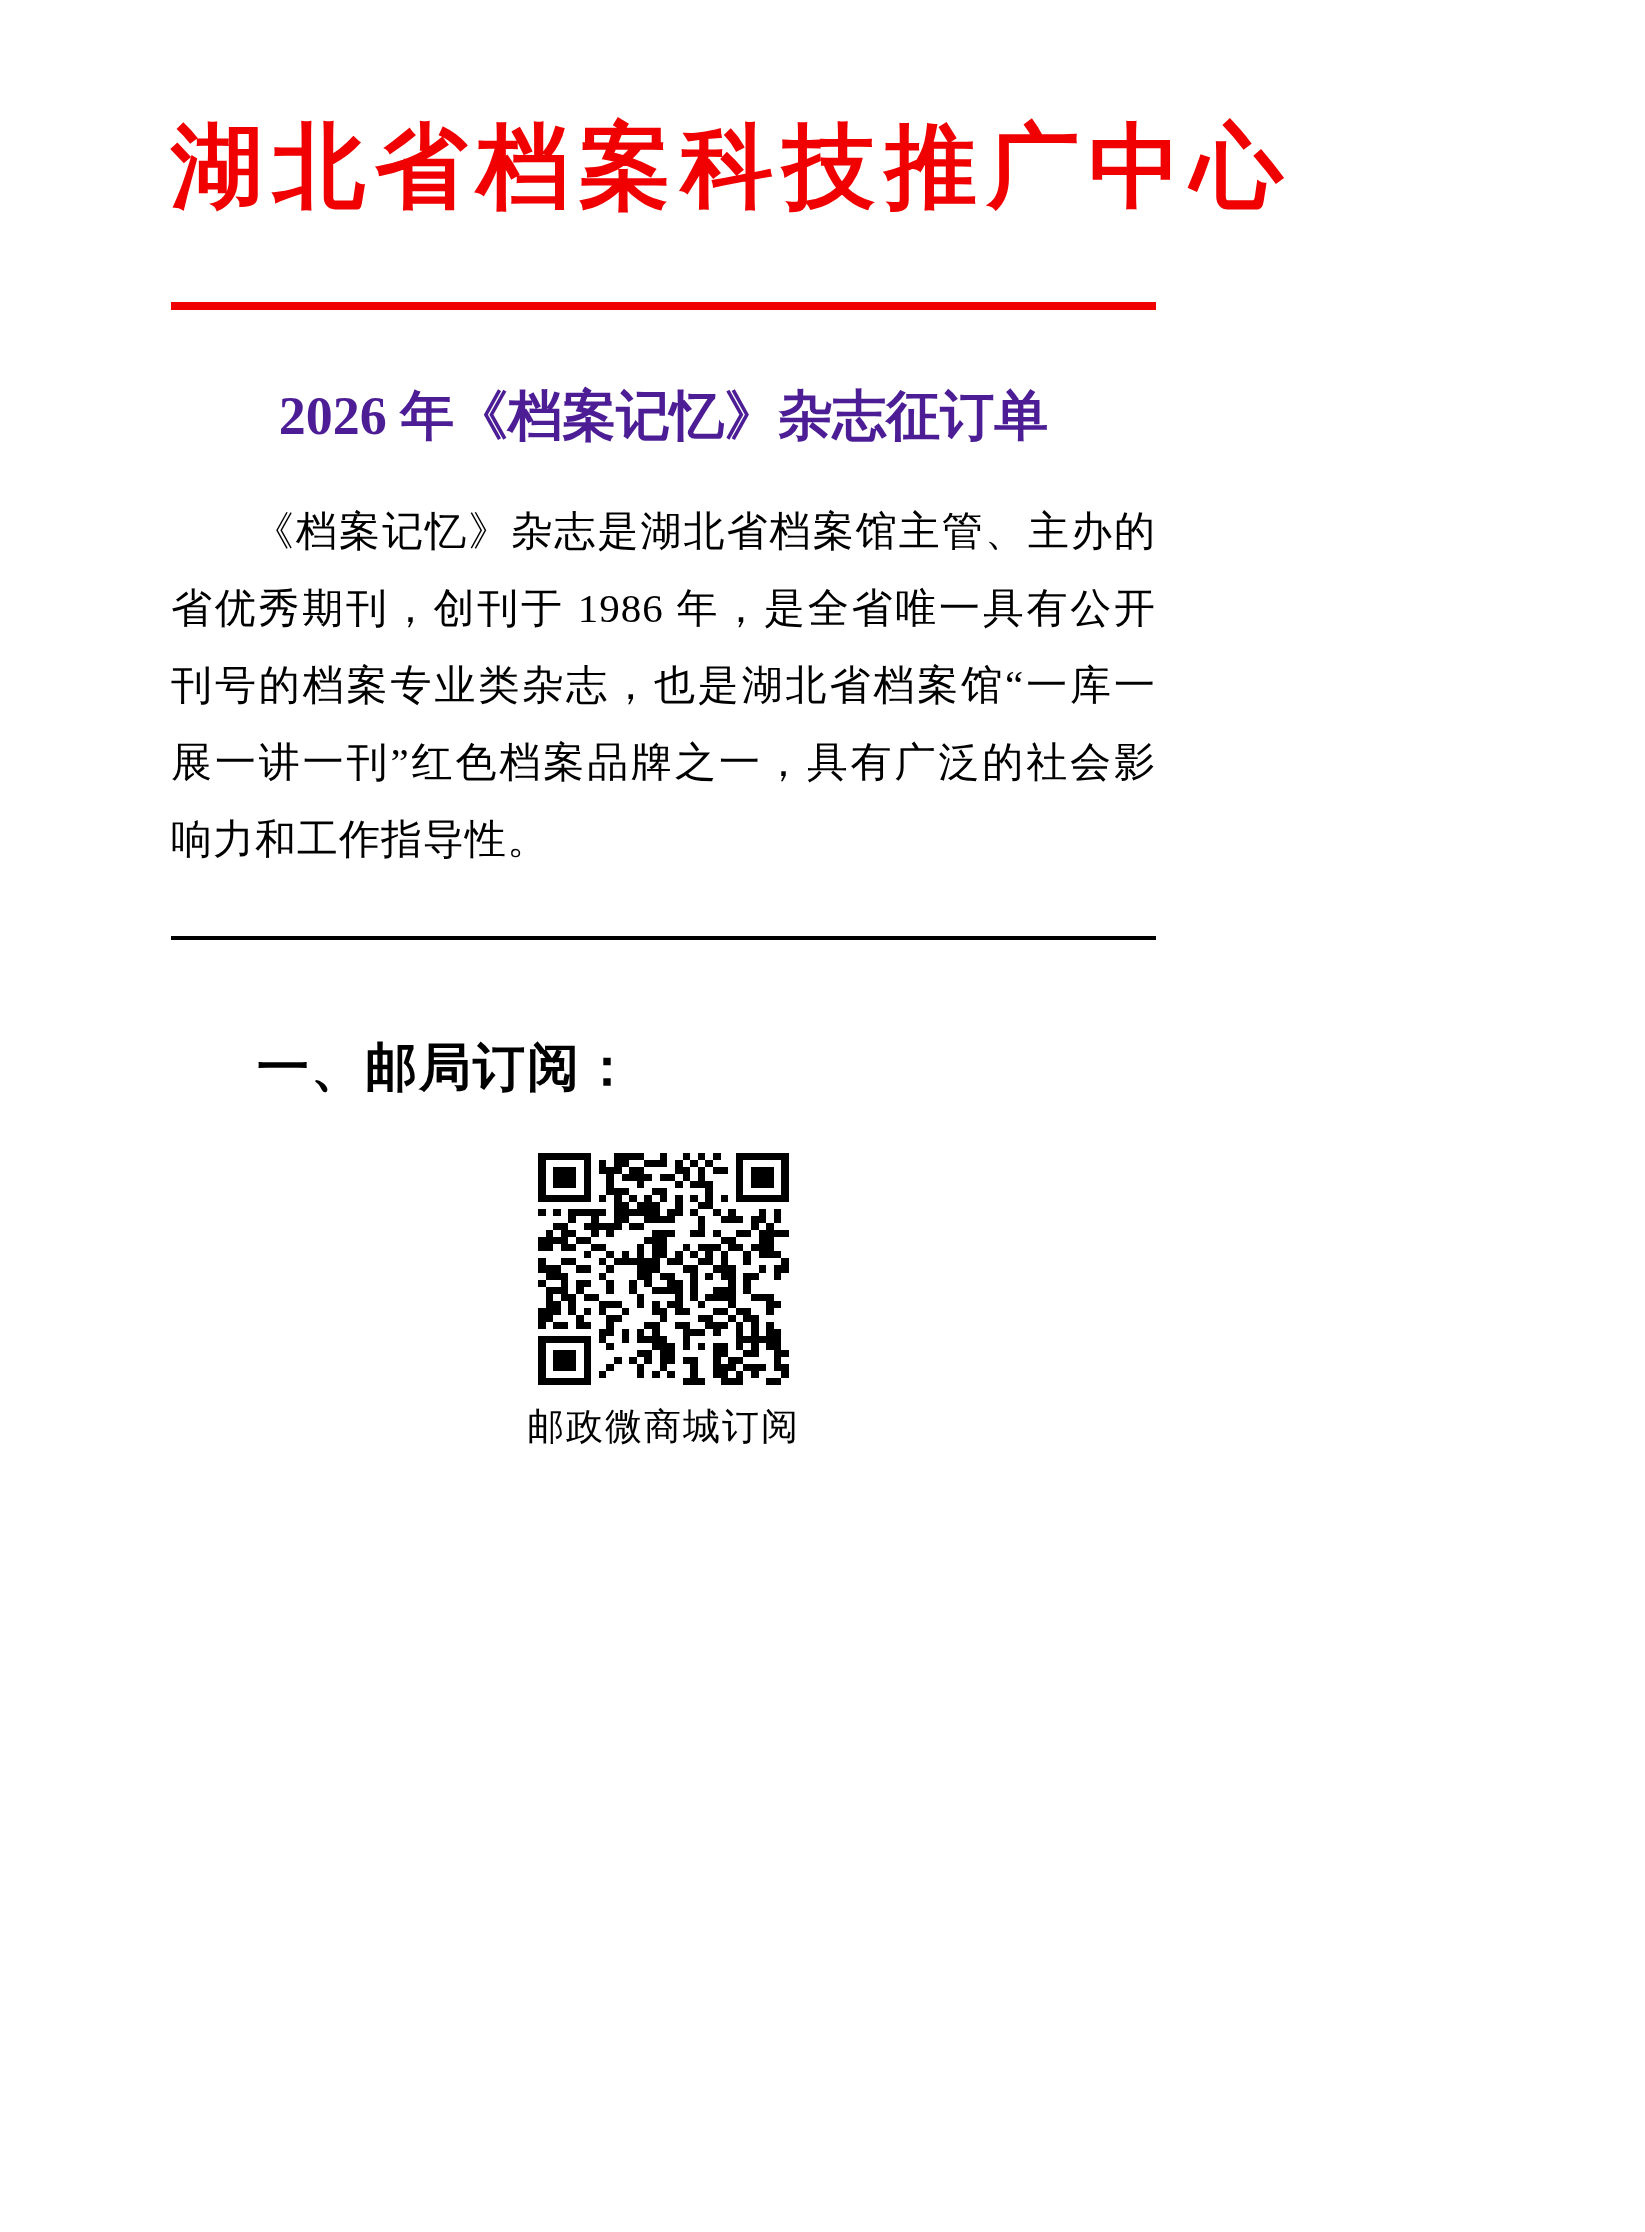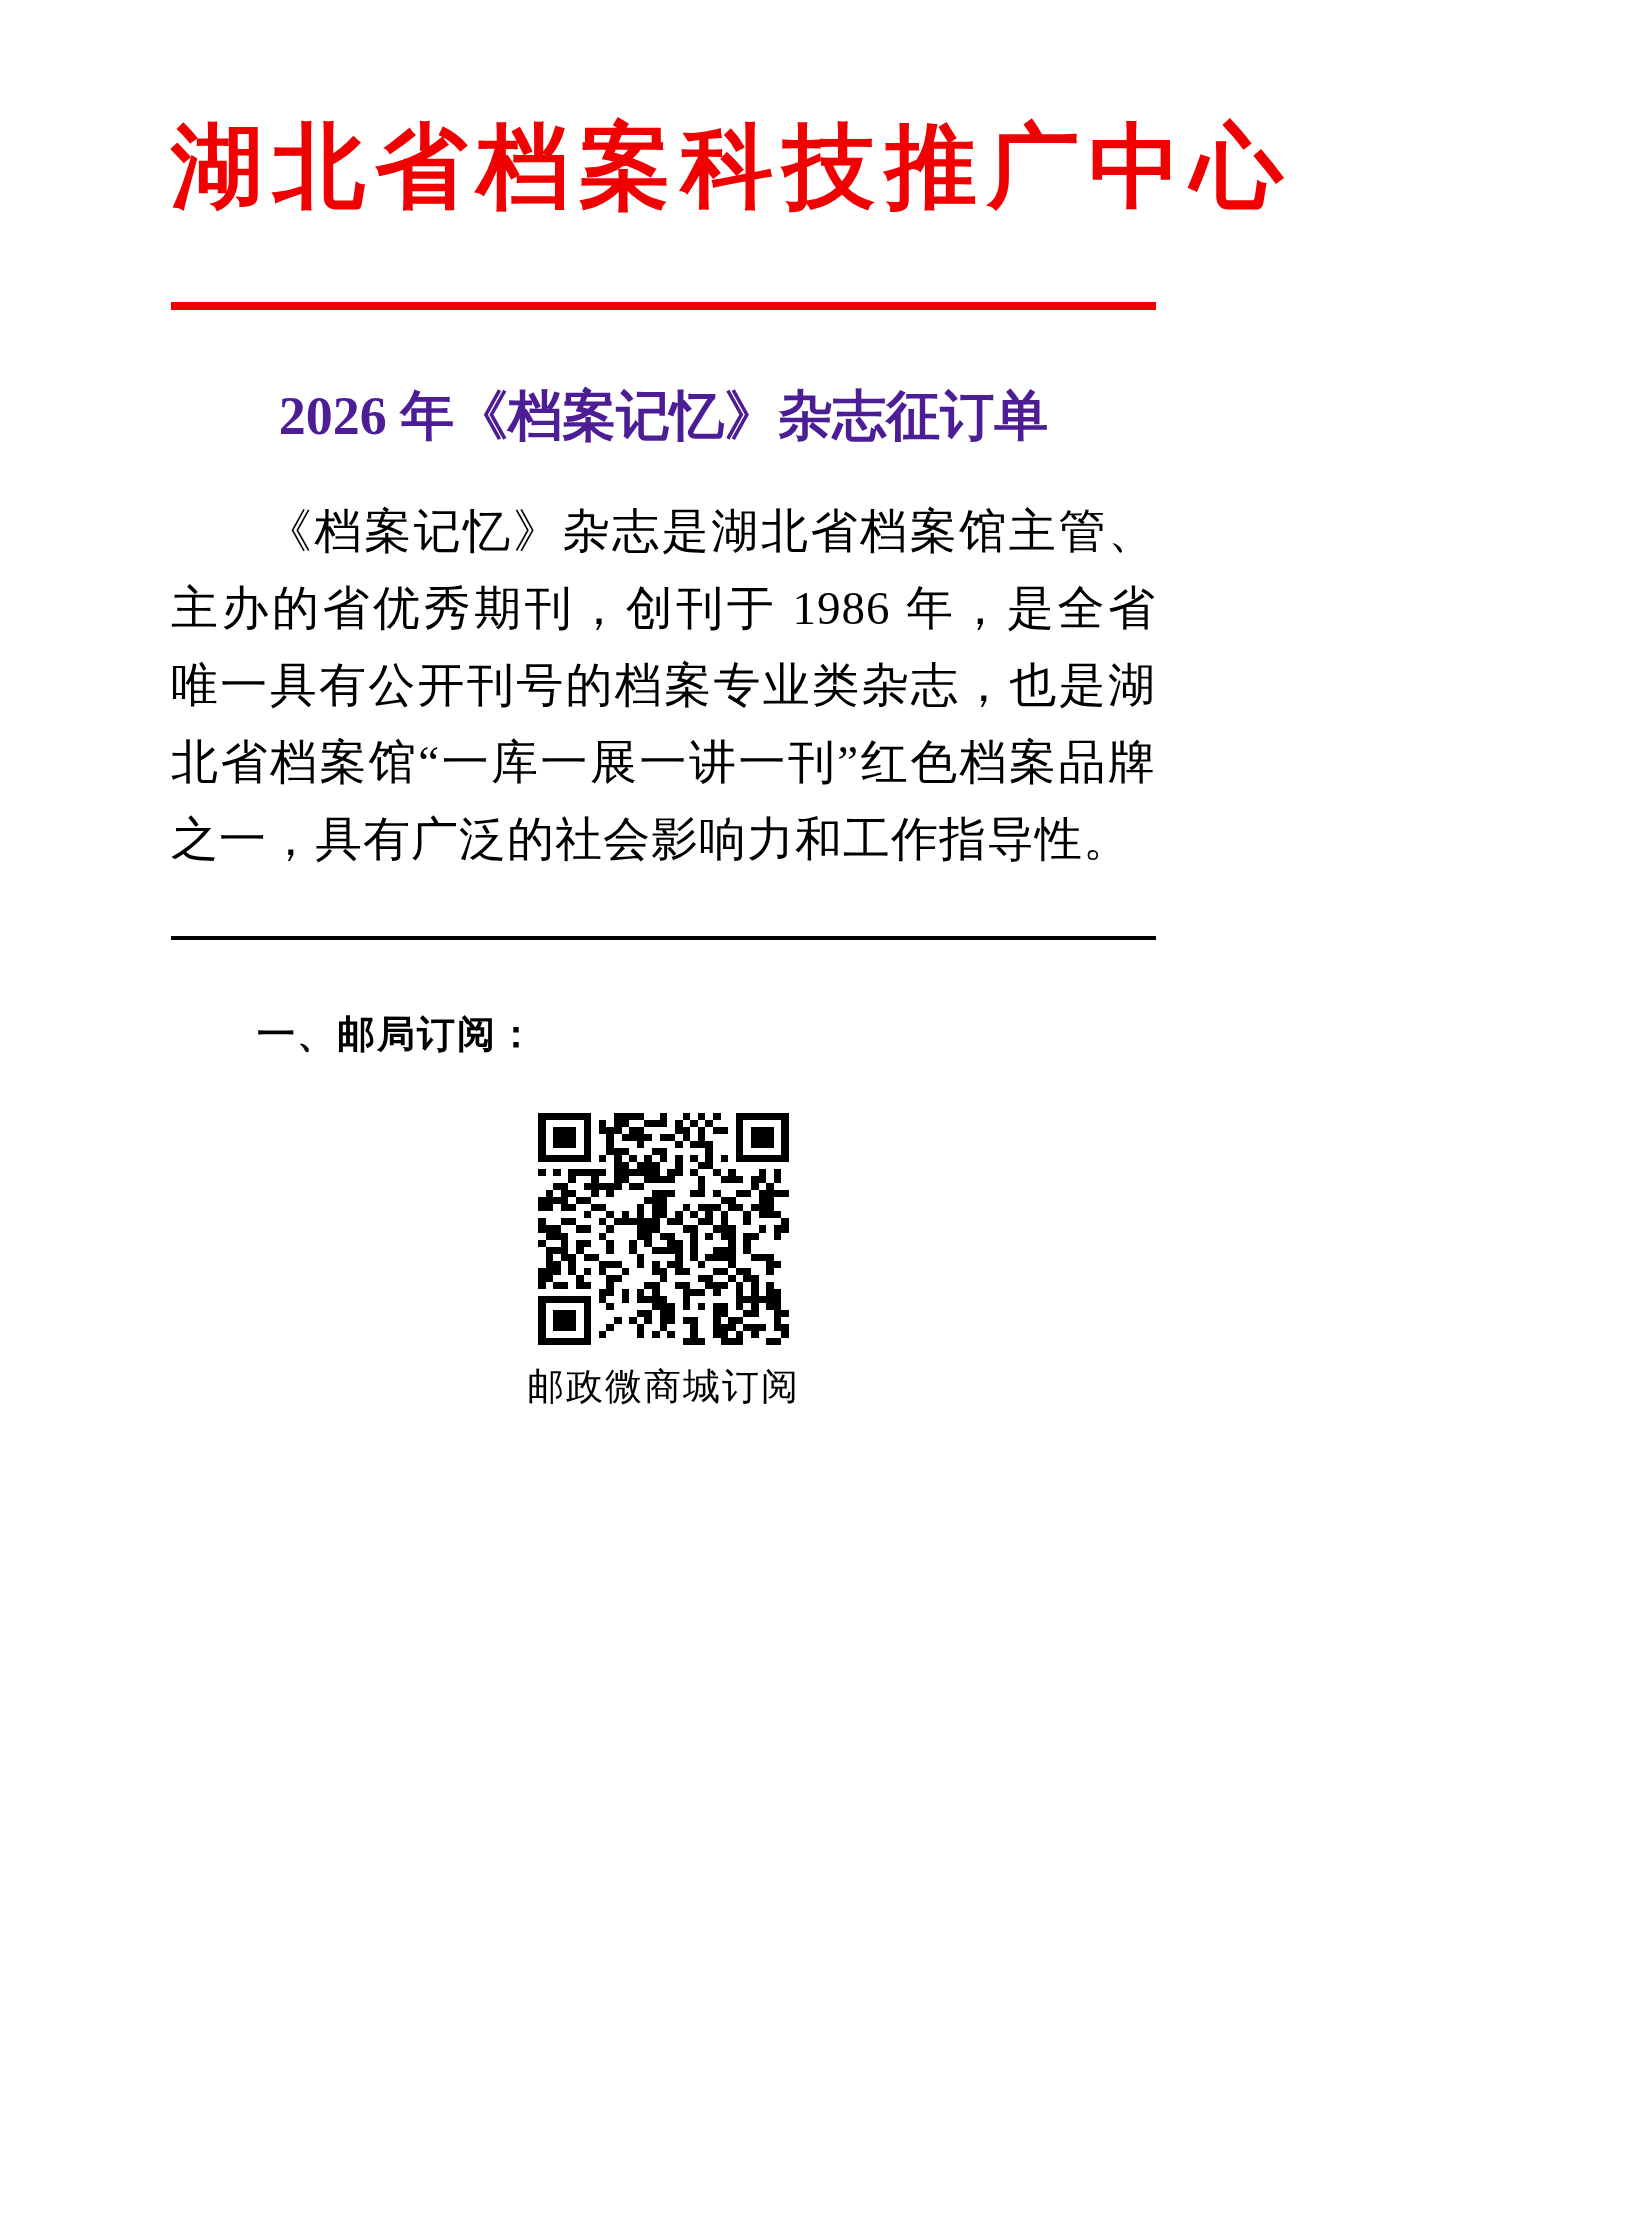--- a/index.html
+++ b/index.html
@@ -43,46 +43,46 @@
     font-size: 54px;
     line-height: 1.2;
     font-weight: 700;
     text-align: center;
     color: #4c1d95;
     white-space: nowrap;
   }
   
   .body-para {
     margin: 0;
-    font-size: 47px;
+    font-size: 41px;
     line-height: 77px;
     text-indent: 2em;
     text-align: justify;
     text-align-last: left;
     font-weight: 400;
     letter-spacing: 1px;
   }
   .intro .body-para:first-child {
     margin-top: 44px;
   }
   
   .black-rule {
     height: 4px;
     margin-top: 58px;
     background: #000;
     border: none;
   }
   
   .section-heading {
-    margin: 72px 0 0 0;
+    margin: 96px 0 0 0;
     padding-left: 86px;
-    font-size: 38px;
+    font-size: 52px;
     line-height: 1.2;
     font-weight: 700;
-    font-family: Liberation Serif, serif;
+    font-family: Liberation Sans, sans-serif;
     letter-spacing: 2px;
   }
   .section-body {
     margin-top: 8px;
   }
   
   .qr-figure {
     margin: 55px 0 0 0;
     text-align: center;
   }

